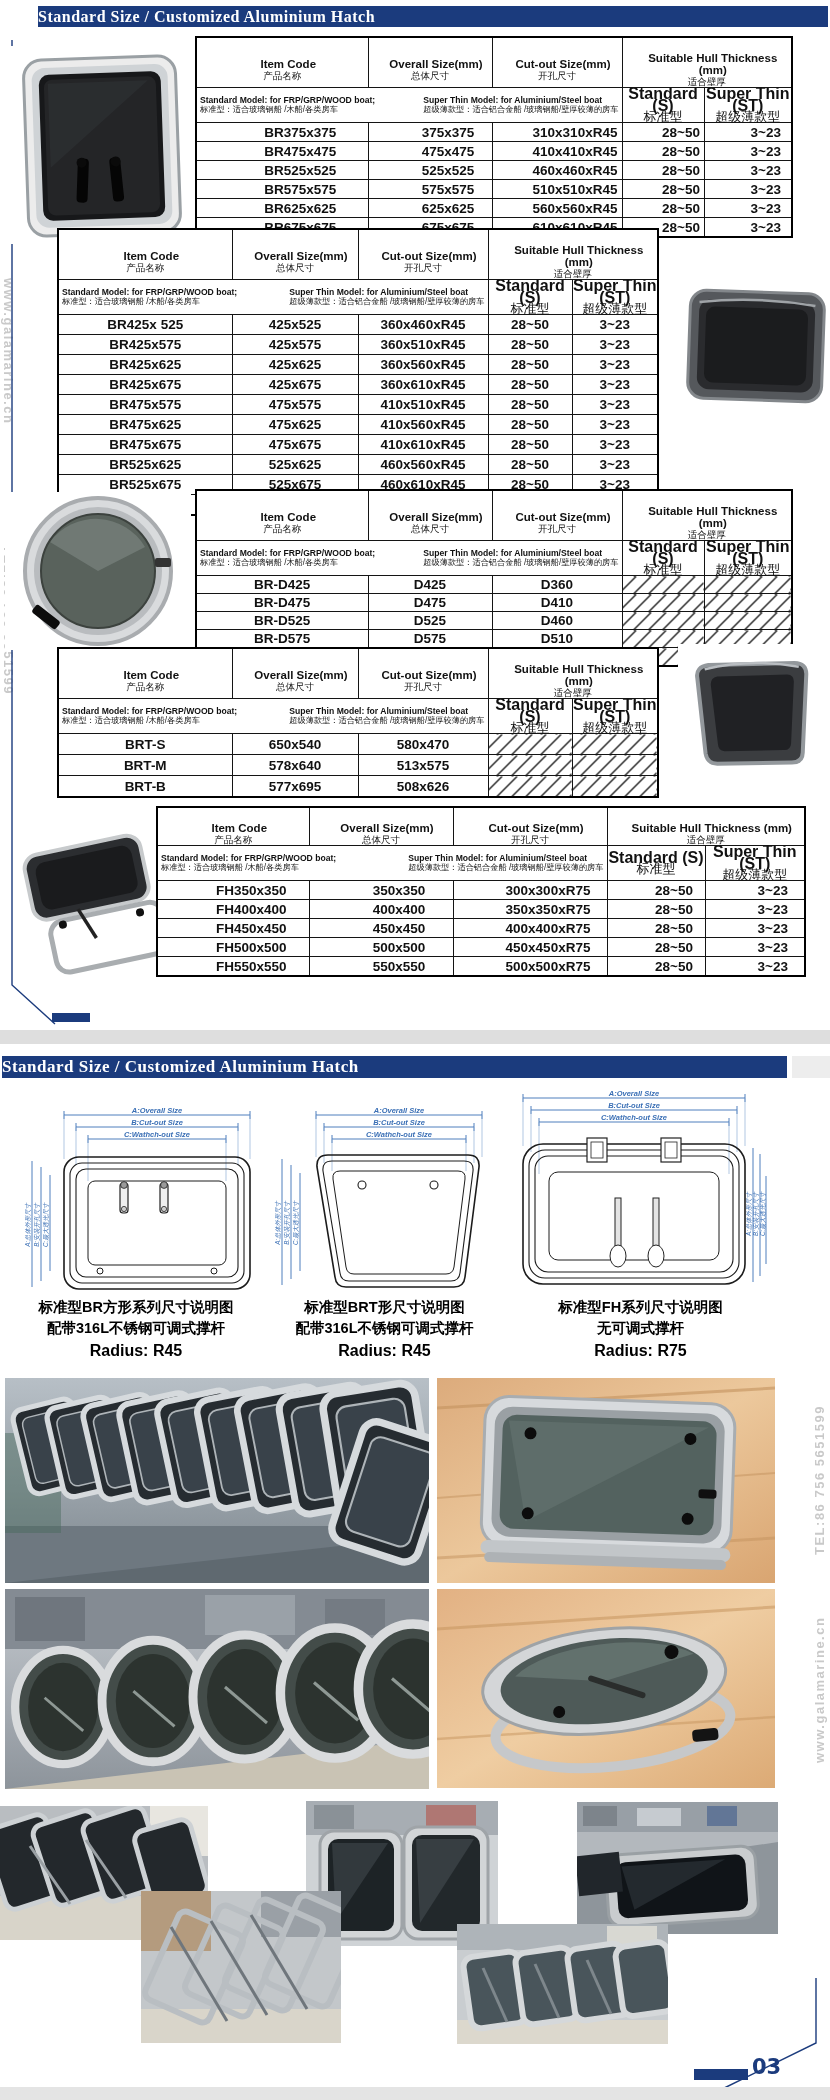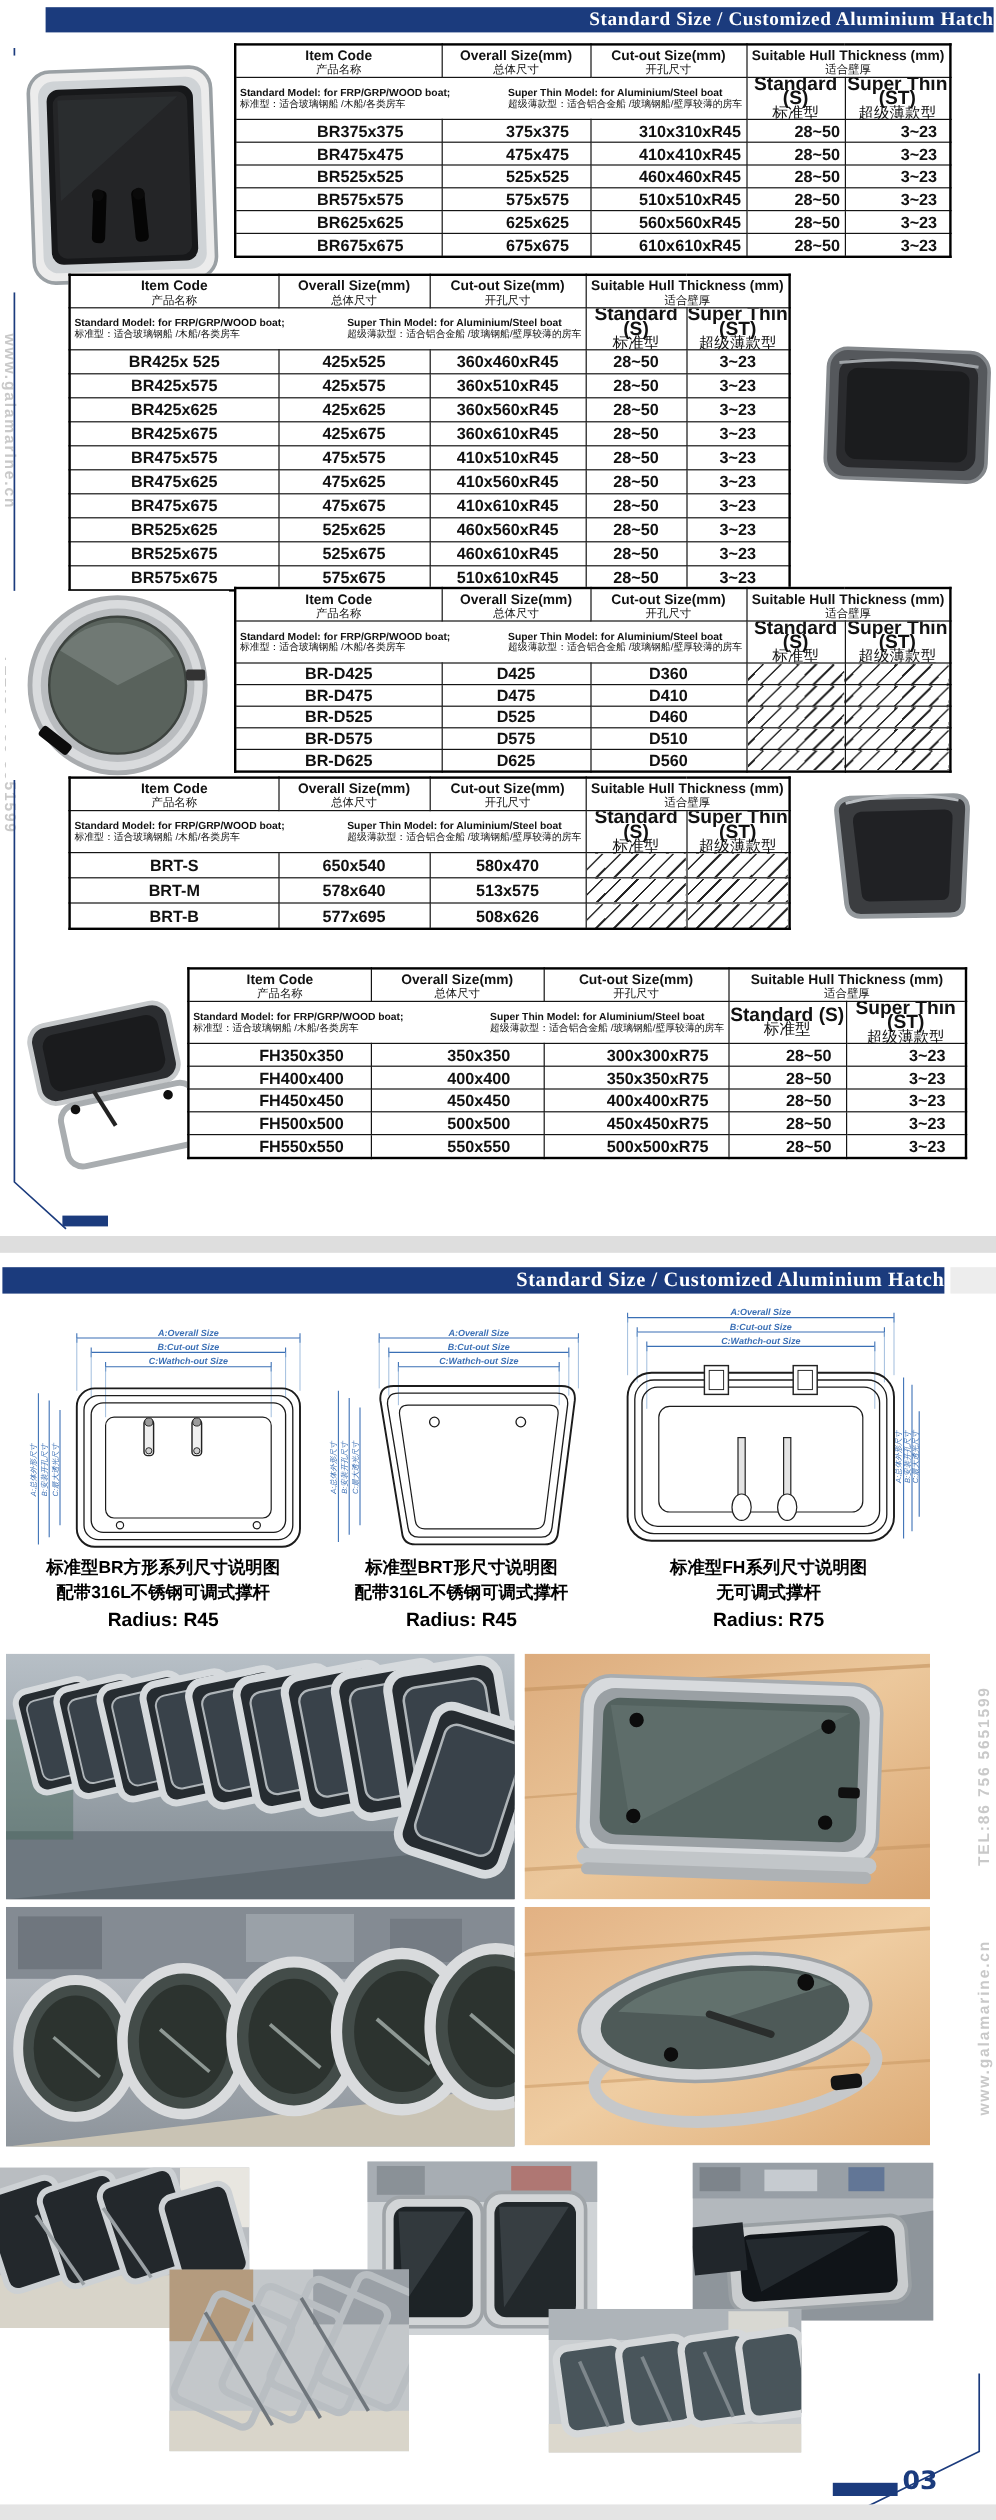--- a/index.html
+++ b/index.html
@@ -1,31 +1,31 @@
 <!DOCTYPE html>
 <html><head>
 <meta charset="utf-8">
 <style>
   html,body{margin:0;padding:0;background:#fff;}
   #page{position:relative;width:830px;height:2100px;background:#ffffff;overflow:hidden;
         font-family:"Liberation Sans",sans-serif;color:#111;}
   .abs{position:absolute;}
   
-  .hbar{position:absolute;background:#1b3b7d;display:flex;align-items:center;justify-content:flex-end;}
+  .hbar{position:absolute;background:#1b3b7d;display:flex;align-items:center;justify-content:flex-start;}
   .hbar .t{color:#ffffff;font-family:"Liberation Serif",serif;font-weight:bold;letter-spacing:.5px;}
   
   .wm{position:absolute;color:#c9c9c9;font-weight:bold;font-size:13px;letter-spacing:1.5px;
       writing-mode:vertical-rl;white-space:nowrap;}
   .wm.flip{transform:rotate(180deg);}
   
   .tblwrap{position:absolute;}
   table.spec{border-collapse:collapse;table-layout:fixed;background:#fff;width:100%;}
   .spec th,.spec td{border:1.6px solid #141414;text-align:center;vertical-align:middle;padding:0;overflow:hidden;}
   .spec{border:2.2px solid #000;}
-  .spec .en{display:block;font-size:11.5px;font-weight:bold;line-height:12px;padding-top:3px;}
+  .spec .en{display:block;font-size:11.5px;font-weight:bold;line-height:12px;padding-top:14px;margin-left:12px;}
   .spec .cn{display:block;font-size:9.5px;font-weight:normal;line-height:11px;}
   .spec tr.h1 th{height:25px;}
   .spec tr.h2 th,.spec tr.h2 td{height:27px;}
   .spec .en2{display:block;font-size:16px;font-weight:bold;line-height:12px;}
   .spec .cn2{display:block;font-size:13px;font-weight:normal;line-height:10px;}
   .noteflex{display:flex;justify-content:space-between;padding:1px 3px;text-align:left;}
   .notecol .nen{display:block;font-size:8.6px;font-weight:bold;line-height:10px;white-space:nowrap;}
   .notecol .ncn{display:block;font-size:8.2px;line-height:10px;white-space:nowrap;}
   .spec tbody td{font-weight:bold;font-size:13.5px;}
   .rh18 tbody td{height:18px;padding-left:36px;} .rh19 tbody td{height:19px;}

